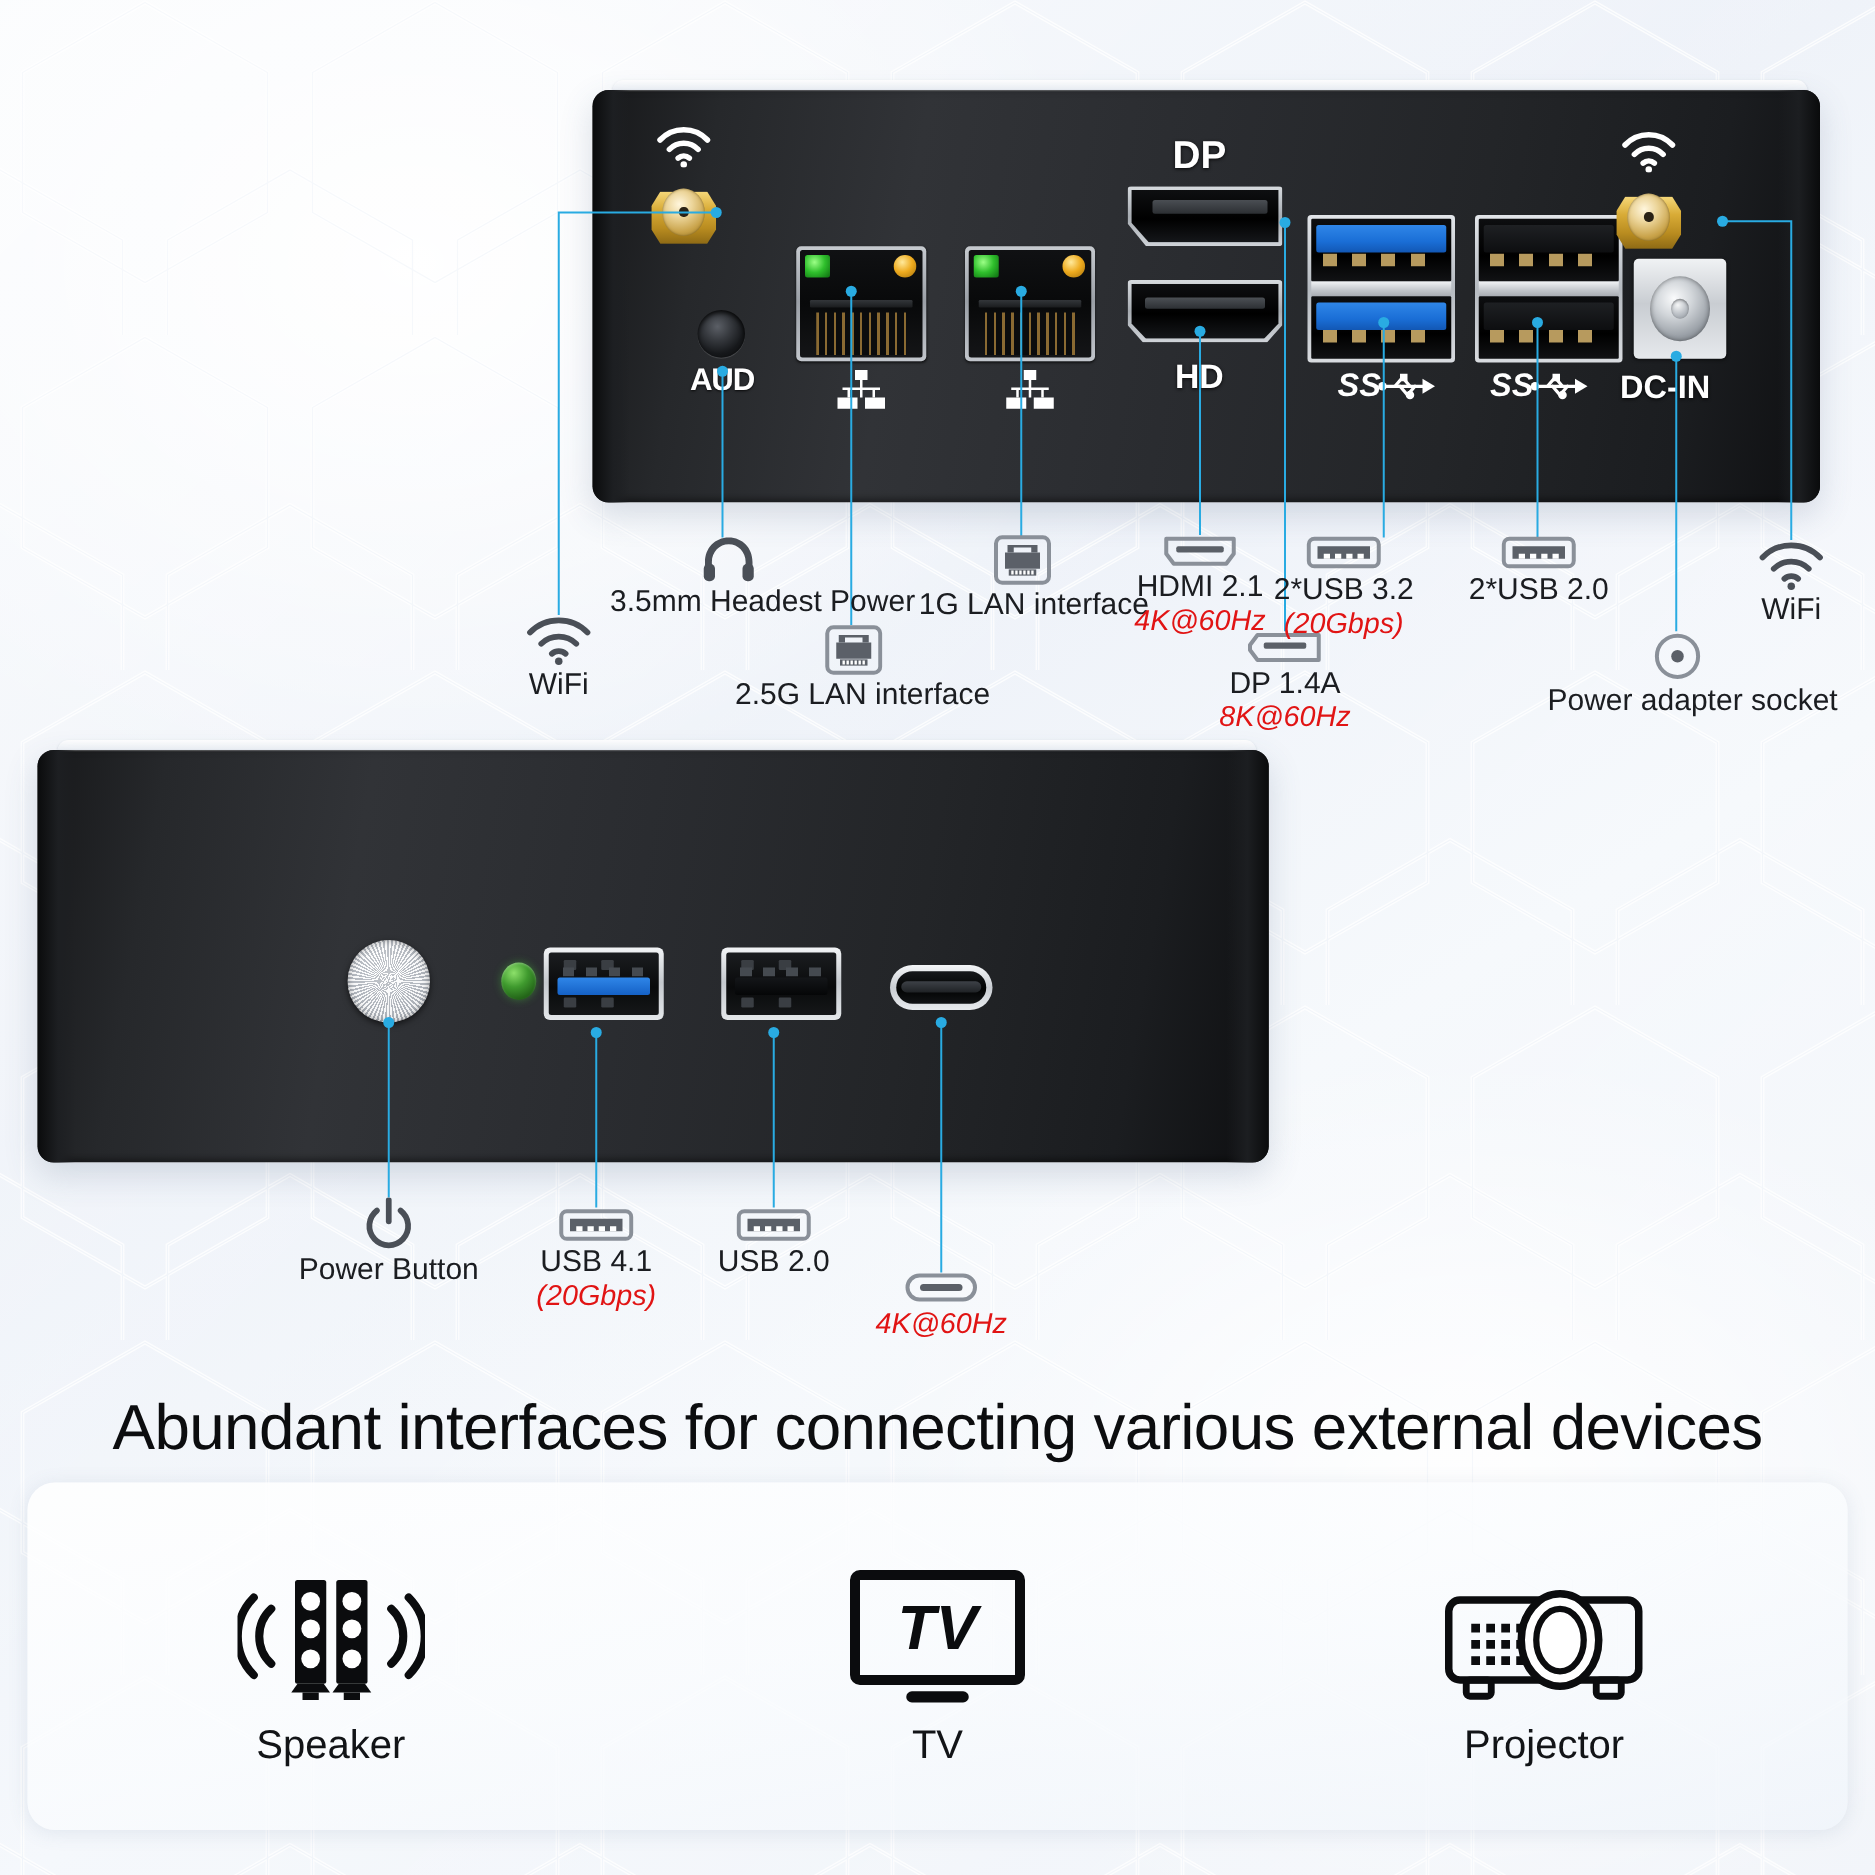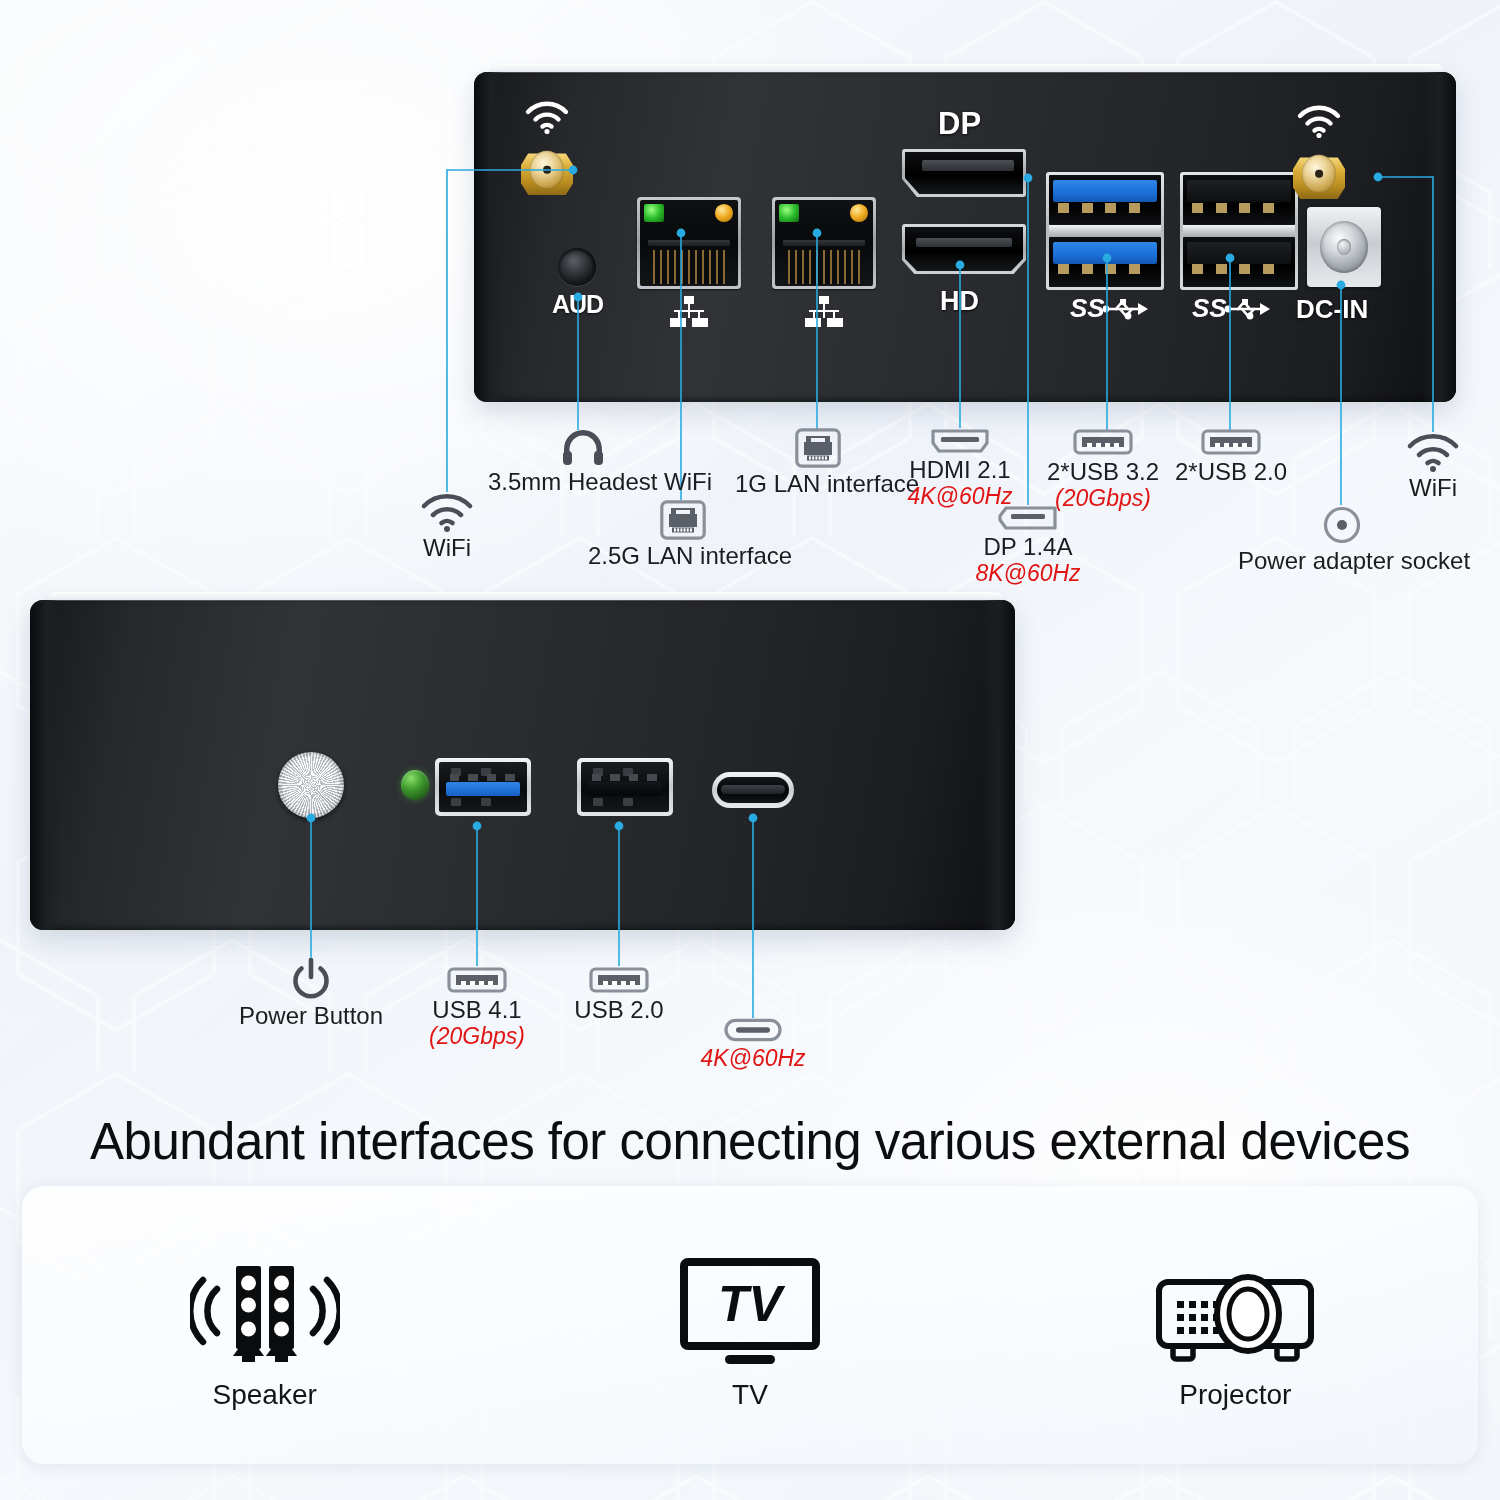--- a/index.html
+++ b/index.html
@@ -293,21 +293,21 @@
     border-radius:22px;
     background:linear-gradient(170deg, rgba(255,255,255,.88) 0%, rgba(250,252,254,.80) 48%, rgba(240,245,251,.72) 100%);
     box-shadow:0 2px 16px rgba(80,105,140,.12);
     display:flex; align-items:center;
   }
   .dev-cell {
     flex:1; display:flex; flex-direction:column; align-items:center; justify-content:center;
     gap:10px;
   }
   .dev-cell .glyph { height:130px; display:flex; align-items:flex-end; justify-content:center; }
-  .dev-cell .dlabel { font-size:28px; color:#121417; white-space:nowrap; }
+  .dev-cell .dlabel { font-size:32px; color:#121417; white-space:nowrap; }
 </style>
 </head>
 <body>
 
 <div id="bg-layer">
   <div class="wash"></div>
   <svg viewBox="0 0 1500 1500">
     <defs>
       <pattern id="hexpat" width="232" height="268" patternUnits="userSpaceOnUse">
         <g fill="none" stroke="#ffffff" stroke-width="3" opacity=".95">
@@ -581,21 +581,21 @@
 </div>
 
 <div class="callout" style="left:488px;top:428px;width:190px;">
   <div class="mini">
     <svg width="42" height="38" viewBox="0 0 42 38" fill="#4a4f57">
       <path d="M21 2 C10 2 2 10.5 2 21.5 L2 26 L7.5 26 L7.5 21.5 C7.5 13.6 13.6 7.4 21 7.4 C28.4 7.4 34.5 13.6 34.5 21.5 L34.5 26 L40 26 L40 21.5 C40 10.5 32 2 21 2 Z"></path>
       <rect x="1" y="23" width="9" height="14" rx="4"></rect>
       <rect x="32" y="23" width="9" height="14" rx="4"></rect>
     </svg>
   </div>
-  <div class="ctitle">3.5mm Headest WiFi</div>
+  <div class="ctitle">3.5mm Headest Power</div>
 </div>
 
 <div class="callout" style="left:588px;top:500px;width:190px;">
   <div class="mini">
     <svg width="46" height="40" viewBox="0 0 46 40">
       <rect x="1.8" y="1.8" width="42.4" height="36.4" rx="5" fill="none" stroke="#8a9099" stroke-width="3.2"></rect>
       <path d="M11 8 L11 14 L16 14 L16 10 L30 10 L30 14 L35 14 L35 8 Z" fill="#5b6068"></path>
       <rect x="9" y="14" width="28" height="13" fill="#5b6068"></rect>
       <rect x="12" y="27.5" width="22" height="5" fill="#5b6068"></rect>
       <g fill="#ffffff">
@@ -646,21 +646,21 @@
   <div class="mini">
     <svg width="62" height="26" viewBox="0 0 62 26">
       <path d="M9 3 H58 V23 H9 L3 15 V11 Z" fill="none" stroke="#8a9099" stroke-width="3.2" stroke-linejoin="round"></path>
       <rect x="14" y="9" width="34" height="5" rx="1.6" fill="#5b6068"></rect>
     </svg>
   </div>
   <div class="ctitle">DP 1.4A</div>
   <div class="csub">8K@60Hz</div>
 </div>
 
-<div class="callout" style="left:1036px;top:428px;width:134px;">
+<div class="callout" style="left:1008px;top:428px;width:134px;">
   <div class="mini">
     <svg width="60" height="28" viewBox="0 0 60 28">
       <rect x="2" y="3" width="56" height="22" rx="4.5" fill="none" stroke="#8a9099" stroke-width="3.2"></rect>
       <rect x="9" y="9" width="42" height="10" fill="#5b6068"></rect>
       <g fill="#ffffff">
         <rect x="14" y="15" width="5" height="4"></rect>
           <rect x="23" y="15" width="5" height="4"></rect>
         <rect x="32" y="15" width="5" height="4"></rect>
           <rect x="41" y="15" width="5" height="4"></rect>
       </g>

